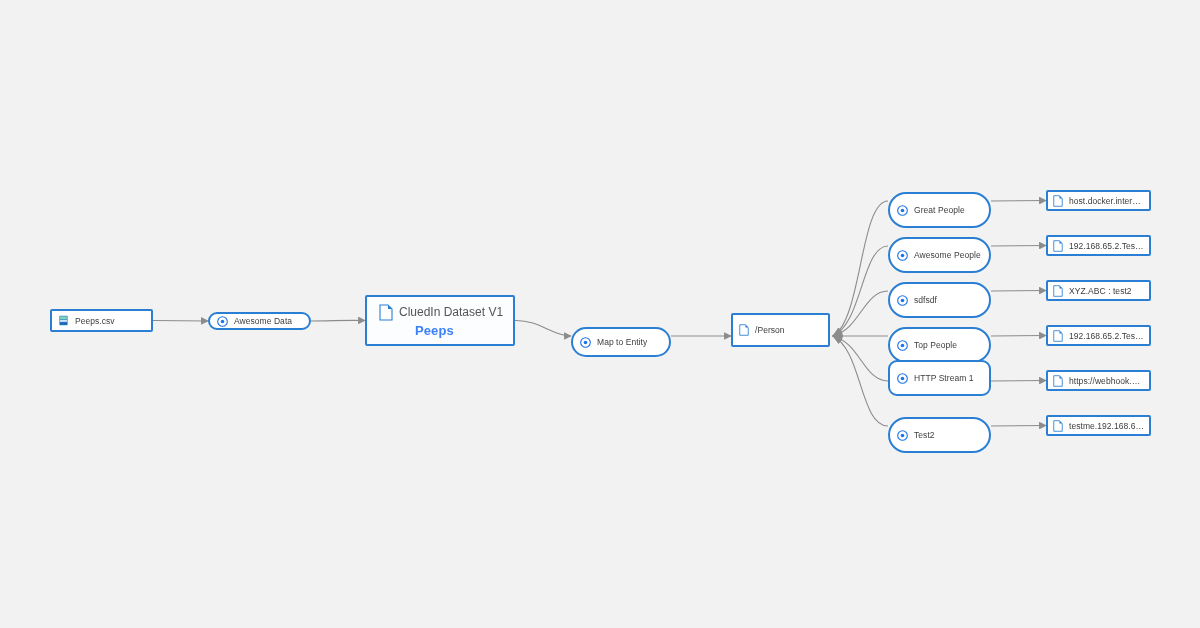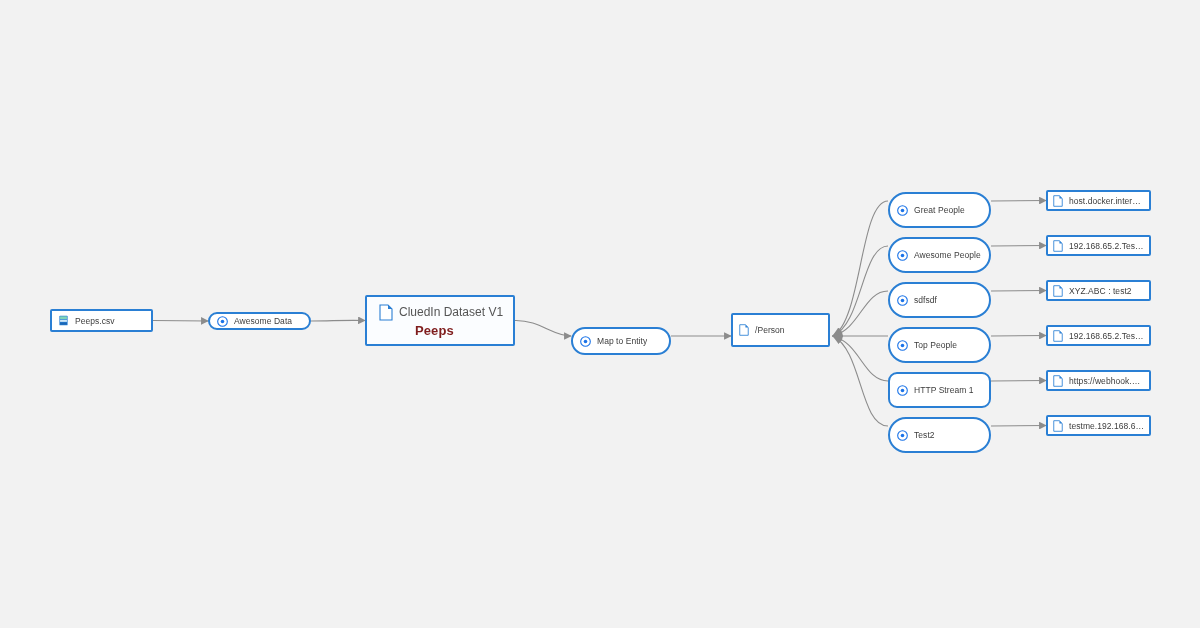--- a/index.html
+++ b/index.html
@@ -76,40 +76,40 @@
     margin-bottom: 2px;
   }
   .dataset-type {
     font-size: 12px;
     color: #555;
     white-space: nowrap;
   }
   .dataset-title {
     font-size: 13px;
     font-weight: bold;
-    color: #7f1d1d;
+    color: #3b82f6;
     letter-spacing: 0.1px;
     padding-left: 36px;
   }
 
   
   #node-source       { left: 50px;   top: 309px; width: 103px; height: 23px; padding: 8px 6px; }
   #node-ingest       { left: 208px;  top: 312px; width: 103px; height: 18px; padding: 0 7px; }
   #node-dataset      { left: 365px;  top: 295px; width: 150px; height: 51px; }
-  #node-map          { left: 571px;  top: 327px; width: 100px; height: 16px; padding: 12px 7px; }
+  #node-map          { left: 571px;  top: 327px; width: 100px; height: 30px; padding: 0 7px; }
   #node-person       { left: 731px;  top: 313px; width: 99px;  height: 34px; padding: 0 6px; }
 
   .col-pill  { width: 103px; height: 18px; padding: 16px 7px; left: 888px; }
   .col-box   { width: 105px; height: 21px; padding: 0 5px; left: 1046px; }
 
   #node-stream-0 { top: 192px; }
   #node-stream-1 { top: 237px; }
   #node-stream-2 { top: 282px; }
   #node-stream-3 { top: 327px; }
-  #node-stream-4 { top: 372px; border-radius: 9px; }
+  #node-stream-4 { top: 360px; border-radius: 9px; }
   #node-stream-5 { top: 417px; }
 
   #node-target-0 { top: 190px; }
   #node-target-1 { top: 235px; }
   #node-target-2 { top: 280px; }
   #node-target-3 { top: 325px; }
   #node-target-4 { top: 370px; }
   #node-target-5 { top: 415px; }
 </style>
 </head>

